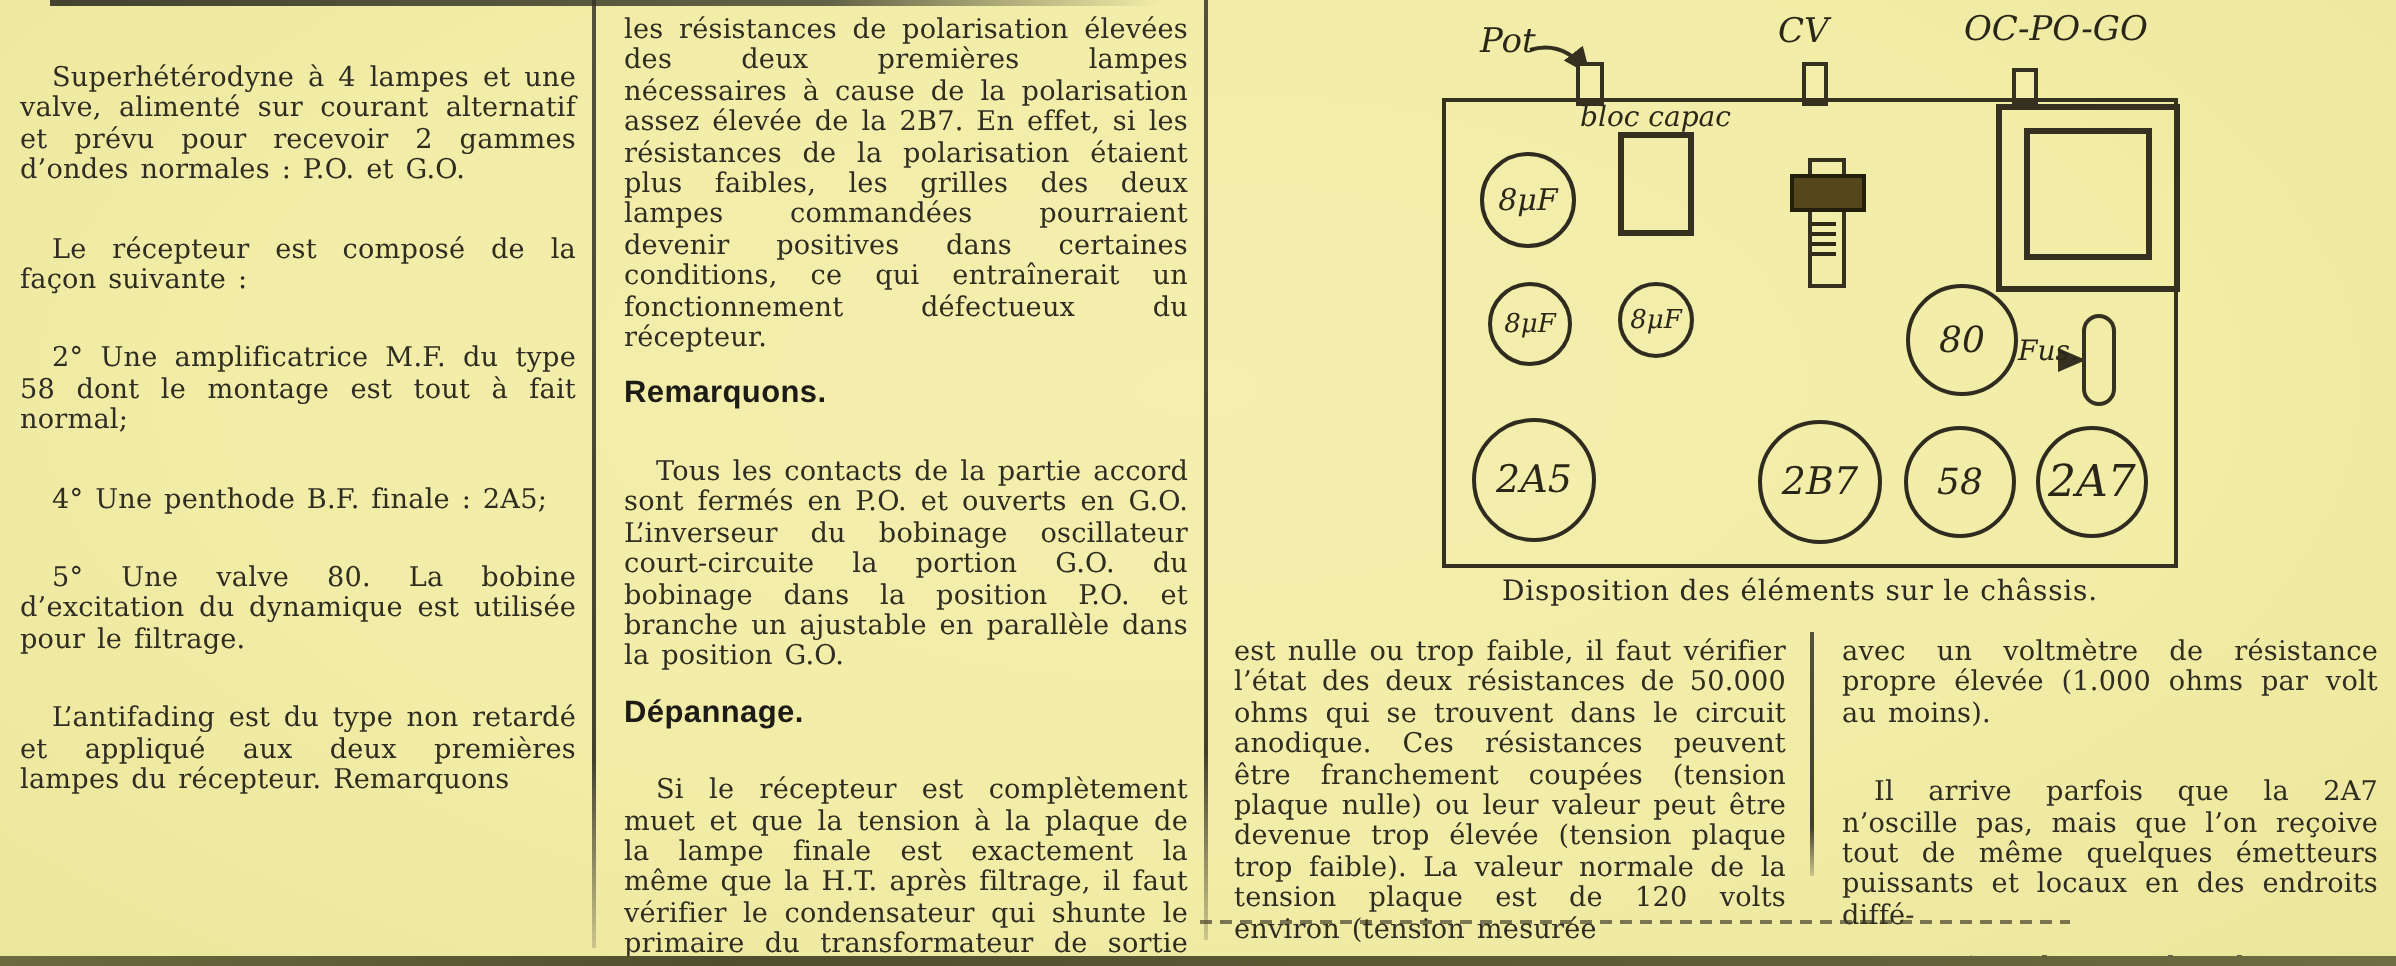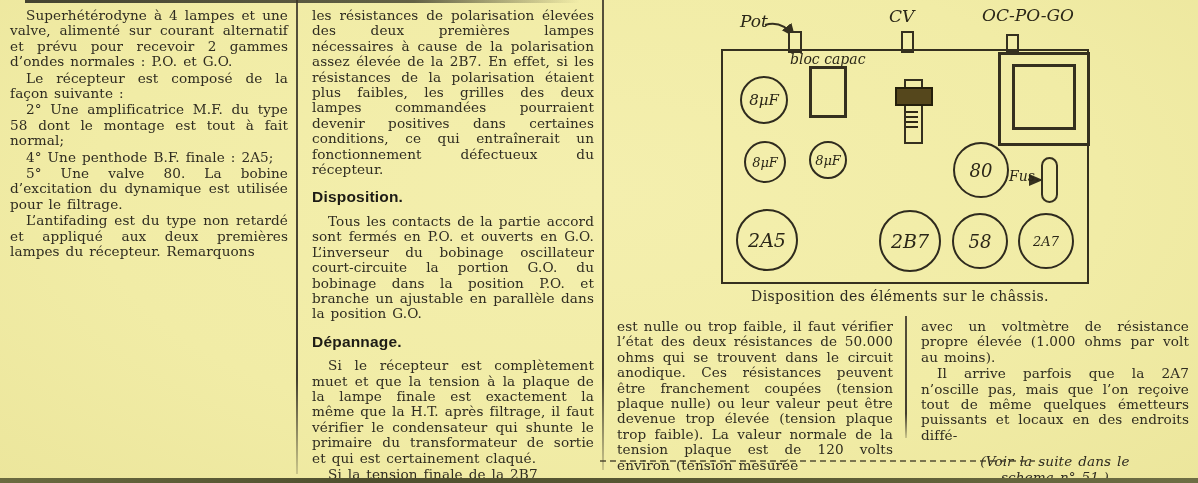--- a/index.html
+++ b/index.html
@@ -6,21 +6,21 @@
   .page{
     position:relative;
     width:1198px;height:483px;
     background:radial-gradient(ellipse at 50% 40%, #f4efae 0%, #f1eca6 60%, #ece69c 100%);
     overflow:hidden;
     font-family:"DejaVu Serif", serif;
     color:#2f2c21;
   }
   .col{position:absolute;text-align:justify;font-size:13.6px;line-height:15.4px;word-spacing:1.5px;letter-spacing:.1px;}
   .col p{margin:0 0 1px 0;}
-  .col p.ind{text-indent:16px;}
+  .col p.ind{text-indent:16px;margin-top:24px;}
   .h1{font-family:"Liberation Sans", sans-serif;font-weight:bold;font-size:16.5px;line-height:19px;color:#1d1b15;letter-spacing:.2px;margin:0 0 10px 0;text-align:left;word-spacing:normal;}
   .h1 .l2{display:block;padding-left:30px;}
   .h2{font-family:"Liberation Sans", sans-serif;font-weight:bold;font-size:15.5px;color:#1d1b15;letter-spacing:.2px;margin:12px 0 9px 0;text-align:left;word-spacing:normal;}
   .vrule{position:absolute;width:2px;background:linear-gradient(180deg, rgba(58,53,40,.85), rgba(58,53,40,.95) 80%, rgba(58,53,40,.2));}
   
   .diagram{position:absolute;left:610px;top:0;width:588px;height:312px;}
   .dline{border:2.5px solid #35301f;position:absolute;background:transparent;}
   .chassis{left:111px;top:49px;width:364px;height:231px;border-width:2.5px;}
   .tab{position:absolute;border:2px solid #35301f;background:#f3eea9;}
   .circle{position:absolute;border:2.5px solid #2f2b1e;border-radius:50%;display:flex;align-items:center;justify-content:center;}
@@ -47,21 +47,21 @@
     <p class="ind">2° Une amplificatrice M.F. du type 58 dont le montage est tout à fait normal;</p>
     <p class="ind">4° Une penthode B.F. finale : 2A5;</p>
     <p class="ind">5° Une valve 80. La bobine d’excitation du dynamique est utilisée pour le filtrage.</p>
     <p class="ind">L’antifading est du type non retardé et appliqué aux deux premières lampes du récepteur. Remarquons</p>
   </div>
 
   <div class="vrule" style="left:296px;top:0;height:474px;"></div>
 
   <div class="col" style="left:312px;top:8px;width:282px;">
     <p>les résistances de polarisation élevées des deux premières lampes nécessaires à cause de la polarisation assez élevée de la 2B7. En effet, si les résistances de la polarisation étaient plus faibles, les grilles des deux lampes commandées pourraient devenir positives dans certaines conditions, ce qui entraînerait un fonctionnement défectueux du récepteur.</p>
-    <div class="h2">Disposition.</div>
+    <div class="h2">Remarquons.</div>
     <p class="ind">Tous les contacts de la partie accord sont fermés en P.O. et ouverts en G.O. L’inverseur du bobinage oscillateur court-circuite la portion G.O. du bobinage dans la position P.O. et branche un ajustable en parallèle dans la position G.O.</p>
     <div class="h2">Dépannage.</div>
     <p class="ind">Si le récepteur est complètement muet et que la tension à la plaque de la lampe finale est exactement la même que la H.T. après filtrage, il faut vérifier le condensateur qui shunte le primaire du transformateur de sortie et qui est certainement claqué.</p>
     <p class="ind">Si la tension finale de la 2B7</p>
   </div>
 
   <div class="vrule" style="left:602px;top:0;height:470px;"></div>
 
   <div class="diagram">
     <svg style="position:absolute;left:0;top:0;pointer-events:none;" width="588" height="312" viewBox="0 0 588 312">
@@ -114,21 +114,21 @@
     <div class="circle" style="left:126px;top:209px;width:58px;height:58px;">
       <span class="hand" style="font-size:19px;">2A5</span>
     </div>
     <div class="circle" style="left:269px;top:210px;width:58px;height:58px;">
       <span class="hand" style="font-size:19px;">2B7</span>
     </div>
     <div class="circle" style="left:342px;top:213px;width:52px;height:52px;">
       <span class="hand" style="font-size:18px;">58</span>
     </div>
     <div class="circle" style="left:408px;top:213px;width:52px;height:52px;">
-      <span class="hand" style="font-size:13px;">2A7</span>
+      <span class="hand" style="font-size:22px;">2A7</span>
     </div>
 
     <div class="caption">Disposition des éléments sur le châssis.</div>
   </div>
 
   <div class="col" style="left:617px;top:319px;width:276px;">
     <p>est nulle ou trop faible, il faut vérifier l’état des deux résistances de 50.000 ohms qui se trouvent dans le circuit anodique. Ces résistances peuvent être franchement coupées (tension plaque nulle) ou leur valeur peut être devenue trop élevée (tension plaque trop faible). La valeur normale de la tension plaque est de 120 volts environ (tension mesurée</p>
   </div>
 
   <div class="vrule" style="left:905px;top:316px;height:122px;"></div>

